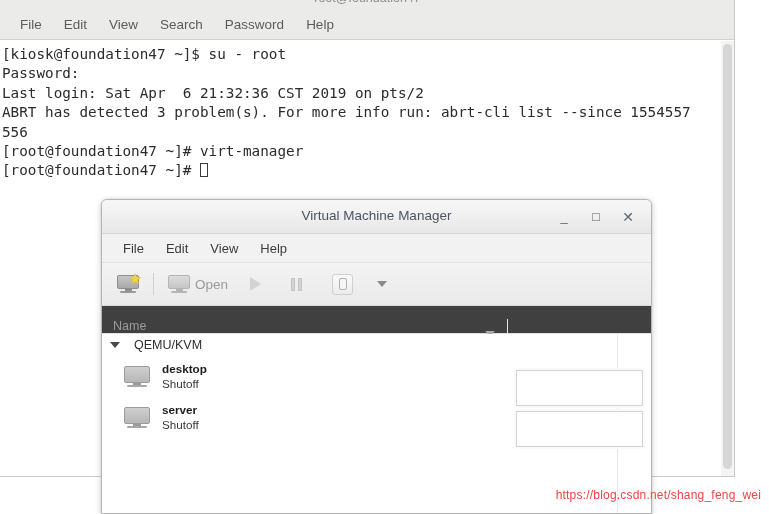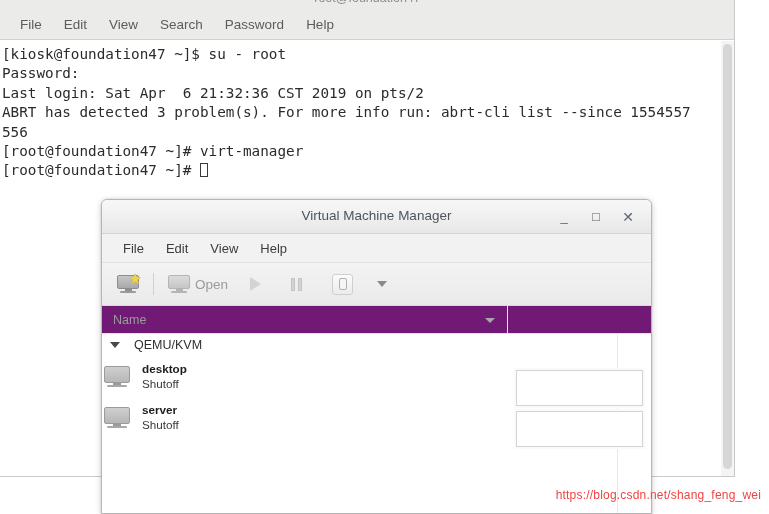--- a/index.html
+++ b/index.html
@@ -276,22 +276,23 @@
     width: 0; height: 0;
     border-left: 5.5px solid transparent;
     border-right: 5.5px solid transparent;
     border-top: 6px solid #8a8a8a;
     cursor: pointer;
   }
 
   #vmm-colheader {
     display: flex;
     height: 28px;
-    background: #701a75;
+    background: #404040;
     border-bottom: 1px solid #e2e2e2;
+    align-items: flex-end;
   }
   .colh {
     display: flex;
     align-items: center;
     font-size: 12.5px;
     color: #9b9b9b;
     padding-left: 11px;
     cursor: pointer;
   }
   #colh-name {
@@ -331,20 +332,21 @@
   }
   #group-label {
     font-size: 12.5px;
     color: #2e2e2e;
   }
 
   .vm-row {
     display: flex;
     align-items: center;
     height: 41px;
+    padding-left: 20px;
     cursor: pointer;
   }
   .vm-row .vm-icon {
     width: 30px; height: 30px;
     display: flex; align-items: center; justify-content: center;
   }
   .vm-mon {
     position: relative;
     width: 26px; height: 22px;
   }

